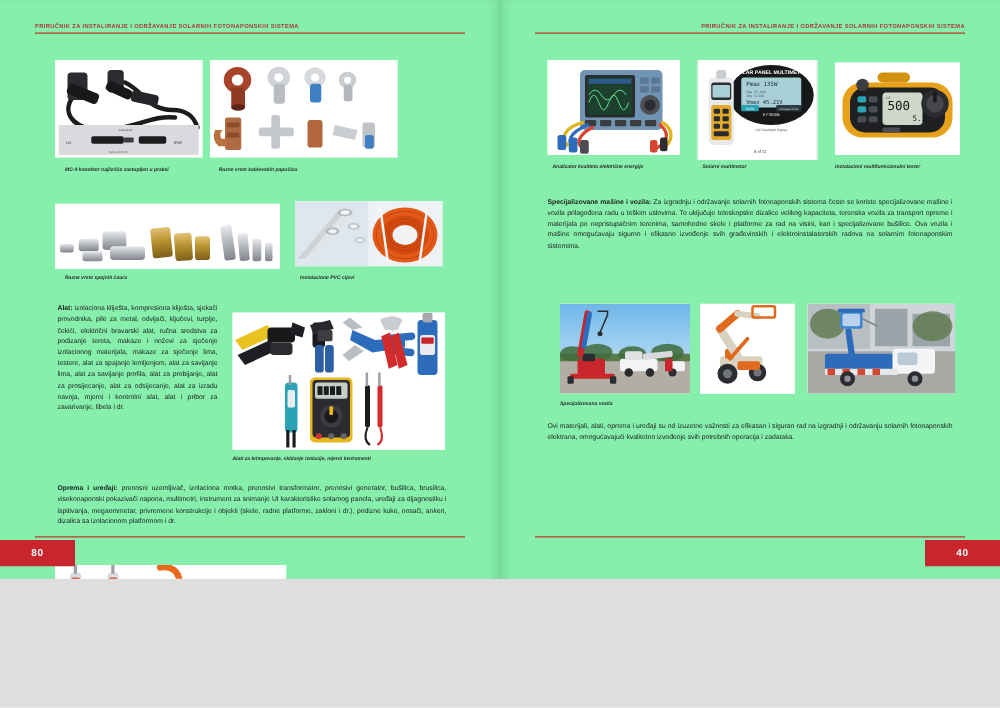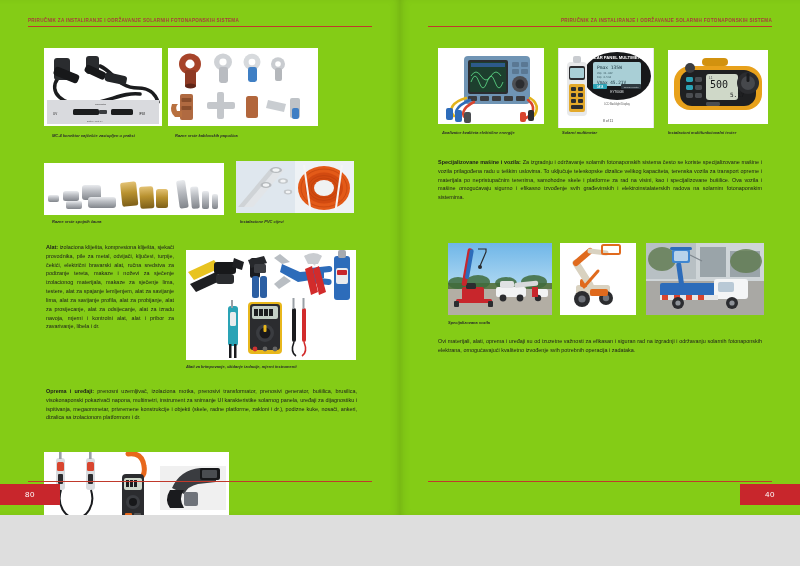--- a/index.html
+++ b/index.html
@@ -10,22 +10,22 @@
     font-family: "Liberation Sans", sans-serif;
   }
   .spread {
     position: relative;
     width: 800px; height: 566px;
     display: flex;
     background: #dedede;
   }
   .page {
     position: relative;
-    width: 400px; height: 515px;
-    background: #84cc16;
+    width: 400px; height: 463px;
+    background: #86efac;
     overflow: hidden;
   }
   .page-left { box-shadow: inset -6px 0 12px -8px rgba(0,0,0,0.25); }
   .page-right { box-shadow: inset 6px 0 12px -8px rgba(0,0,0,0.25); }
 
   
   .runhead {
     position: absolute;
     top: 18px;
     font-size: 4.6px;
@@ -52,21 +52,21 @@
     background: #c0392b;
     left: 28px; right: 28px;
   }
   .folio {
     position: absolute;
     bottom: 10px;
     width: 60px; height: 21px;
     background: #c8262c;
     color: #ffffff;
     font-size: 8px;
-    font-weight: normal;
+    font-weight: bold;
     letter-spacing: .5px;
     display: flex;
     align-items: center;
     justify-content: center;
     text-align: center;
   }
   .page-left .folio { left: 0px; }
   .page-right .folio { right: 0px; }
 
   

